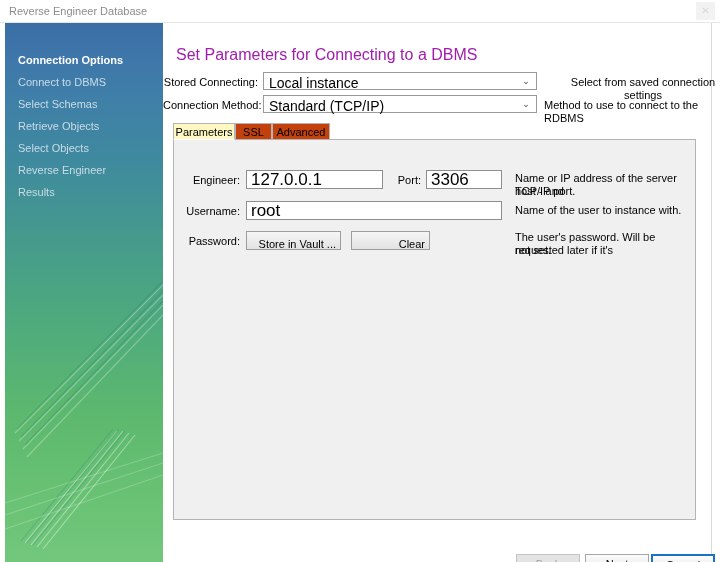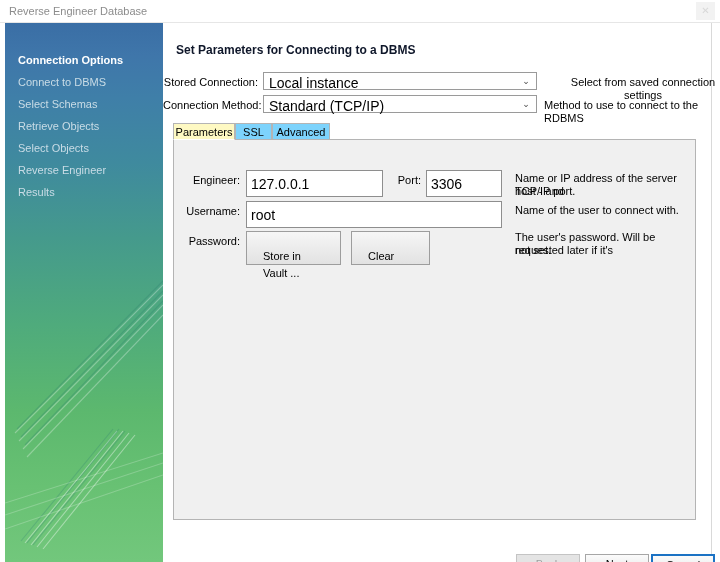--- a/index.html
+++ b/index.html
@@ -99,23 +99,23 @@
     width: 549px;
     height: 539px;
     background: #ffffff;
     border-right: 1px solid #d9d9d9;
     box-sizing: border-box;
   }
 
   #page-title {
     position: absolute;
     left: 13px; top: 12px;
-    font-size: 12px;
-    font-weight: bold;
-    color: #0f172a;
+    font-size: 16px;
+    font-weight: normal;
+    color: #a21caf;
     white-space: nowrap;
   }
 
   
   .form-label {
     position: absolute;
     font-size: 11px;
     color: #000000;
     text-align: right;
     white-space: nowrap;
@@ -163,21 +163,21 @@
   .tab {
     position: absolute;
     top: 0;
     height: 17px;
     box-sizing: border-box;
     font-size: 11px;
     color: #000000;
     text-align: center;
     line-height: 16px;
     cursor: pointer;
-    background: #7dd3fc;
+    background: #c2410c;
     border: 1px solid #b4b4b4;
     border-bottom: 1px solid #b4b4b4;
   }
   .tab.active {
     background: #fef9c3;
     border-bottom: 1px solid #ffffff;
     z-index: 3;
   }
 
   #tab-panel {
@@ -195,42 +195,42 @@
     width: 521px; height: 379px;
     background: #f0f0f0;
   }
 
   
   .text-input {
     position: absolute;
     background: #ffffff;
     border: 1px solid #8e8e8e;
     box-sizing: border-box;
-    height: 27px;
-    font-size: 14px;
+    height: 19px;
+    font-size: 17px;
     color: #000000;
     padding: 0 0 0 4px;
     font-family: "Liberation Sans", sans-serif;
     outline: none;
   }
 
   
   .panel-button {
     position: absolute;
     height: 19px;
     background: linear-gradient(to bottom, #f6f6f6 0%, #ececec 50%, #e2e2e2 100%);
     border: 1px solid #9d9d9d;
     box-sizing: border-box;
     font-size: 11px;
     color: #000000;
-    text-align: left;
+    text-align: right;
     line-height: 17px;
     cursor: pointer;
     font-family: "Liberation Sans", sans-serif;
-    padding: 16px;
+    padding: 4px;
   }
 
   
   .footer-button {
     position: absolute;
     top: 531px;
     width: 64px; height: 20px;
     background: linear-gradient(to bottom, #fbfbfb 0%, #f1f1f1 50%, #e7e7e7 100%);
     border: 1px solid #a6a6a6;
     box-sizing: border-box;
@@ -299,21 +299,21 @@
     <div class="step-item" style="top:97px;">Retrieve Objects</div>
     <div class="step-item" style="top:119px;">Select Objects</div>
     <div class="step-item" style="top:141px;">Reverse Engineer</div>
     <div class="step-item" style="top:163px;">Results</div>
   </div>
 
   <div id="content">
 
     <h1 id="page-title">Set Parameters for Connecting to a DBMS</h1>
 
-    <div class="form-label" style="left:0px; top:53px; width:95px;">Stored Connection:</div>
+    <div class="form-label" style="left:0px; top:53px; width:95px;">Stored Connecting:</div>
     <div class="combo" style="left:100px; top:49px; width:274px;">
       <span class="combo-text">Local instance</span>
       <span class="combo-arrow">⌄</span>
     </div>
     <div class="hint" style="left:396px; top:53px; width:168px;text-align:center;">Select from saved connection settings</div>
 
     <div class="form-label" style="left:0px; top:76px; width:95px;">Connection Method:</div>
     <div class="combo" style="left:100px; top:72px; width:274px;">
       <span class="combo-text">Standard (TCP/IP)</span>
       <span class="combo-arrow">⌄</span>
@@ -333,21 +333,21 @@
         <input class="text-input" style="left: 72px; top: 30px; width: 137px;" type="text" value="127.0.0.1">
 
         <div class="form-label" style="left:215px; top:34px; width:32px;">Port:</div>
         <input class="text-input" style="left: 252px; top: 30px; width: 76px;" type="text" value="3306">
 
         <div class="hint" style="left:341px; top:32px; width:185px;">Name or IP address of the server host - and</div>
         <div class="hint" style="left:341px; top:45px; width:185px;">TCP/IP port.</div>
 
         <div class="form-label" style="left:8px; top:65px; width:58px;">Username:</div>
         <input class="text-input" style="left: 72px; top: 61px; width: 256px;" type="text" value="root">
-        <div class="hint" style="left:341px; top:64px; width:185px;">Name of the user to connect with.</div>
+        <div class="hint" style="left:341px; top:64px; width:185px;">Name of the user to instance with.</div>
 
         <div class="form-label" style="left:8px; top:95px; width:58px;">Password:</div>
         <button class="panel-button" style="left:72px; top:91px; width:95px;">Store in Vault ...</button>
         <button class="panel-button" style="left:177px; top:91px; width:79px;">Clear</button>
         <div class="hint" style="left:341px; top:91px; width:190px;">The user's password. Will be requested later if it's</div>
         <div class="hint" style="left:341px; top:104px; width:190px;">not set.</div>
 
       </div>
     </div>
 

